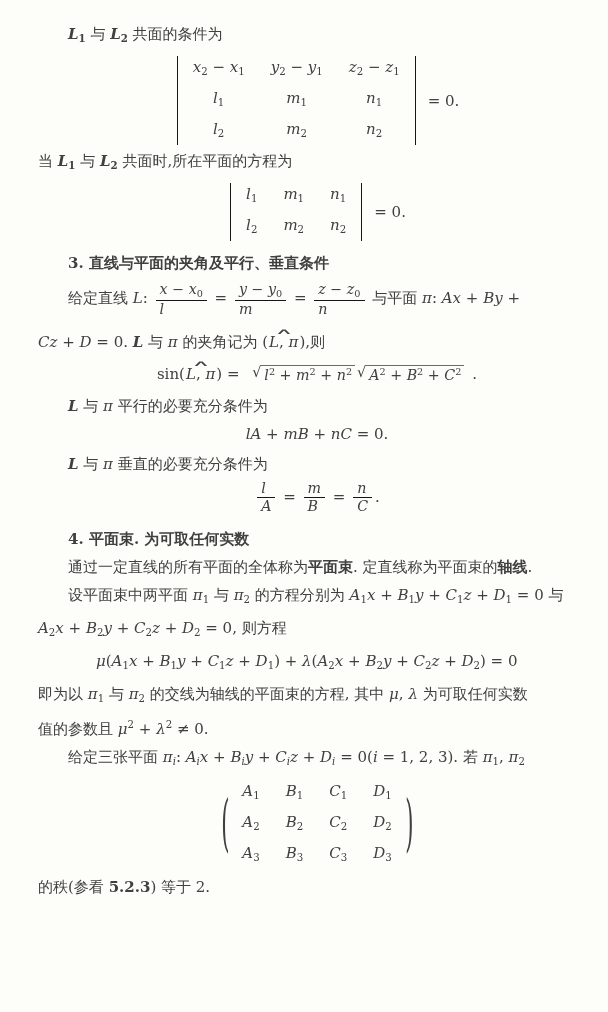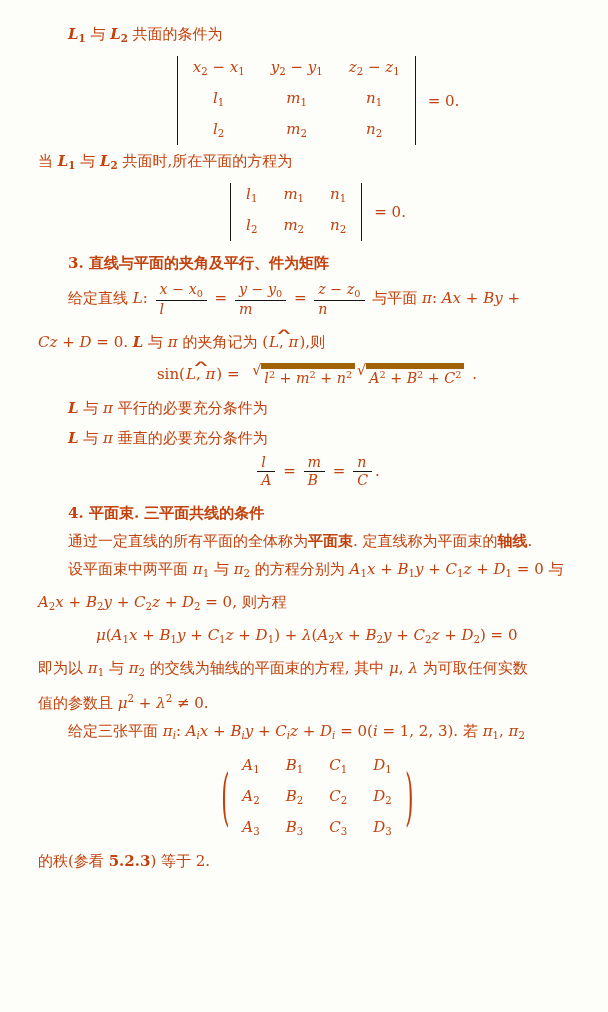--- a/index.html
+++ b/index.html
@@ -1,42 +1,42 @@
 <!DOCTYPE html>
 <html><head>
 <meta charset="utf-8">
 <style>
   html,body{margin:0;padding:0;background:#e8e8e8;}
   .page{
     position:relative;
     width:608px;height:1012px;
     margin:0 auto;
     background:#fdfdfa;
-    color:#c2410c;
+    color:#404040;
     font-family:"DejaVu Serif","Liberation Serif",serif;
     font-size:15px;
     box-sizing:border-box;
     padding:20px 12px 0 38px;
     overflow:hidden;
   }
   .ln{white-space:nowrap;line-height:24px;margin-top:2px;}
   .indent{padding-left:30px;}
   .center{text-align:center;}
   .bd{font-weight:bold;}
   .it{font-style:italic;}
   .sb{font-size:0.68em;vertical-align:-0.3em;letter-spacing:0;}
   .sp{font-size:0.68em;vertical-align:0.55em;}
   
   .frac{display:inline-block;vertical-align:middle;text-align:left;margin:0 3px;font-size:0.95em;}
   .fn{display:block;border-bottom:1px solid #151515;padding:0 4px;line-height:1.2;}
   .fd{display:block;padding:0 4px;line-height:1.2;}
   
   .sqrt{display:inline-flex;align-items:stretch;margin:0 1px;}
   .rsign{align-self:flex-start;line-height:1.05;}
-  .rad{border-top:6px solid #a16207;padding:0 3px;line-height:1.25;}
+  .rad{border-top:1px solid #a16207;padding:0 3px;line-height:1.25;}
   
   .hat{position:relative;display:inline-block;padding:0 1px;}
   .hat::before{
     content:"∧";
     position:absolute;top:-0.95em;left:50%;
     transform:translateX(-50%) scaleX(2.4) scaleY(0.7);
     font-size:0.72em;font-style:normal;font-weight:normal;
   }
   
   .fmlgrp{display:flex;justify-content:center;align-items:center;gap:10px;}
@@ -100,39 +100,40 @@
             <span class="mxcell"><span class="it">l</span><span class="sb">2</span></span>
             <span class="mxcell"><span class="it">m</span><span class="sb">2</span></span>
             <span class="mxcell"><span class="it">n</span><span class="sb">2</span></span>
           </span>
         </span>
         <span class="br vbar rb"></span>
       </span>
     <span>= 0.</span>
   </div>
 
-  <div class="ln indent mt8"><span class="bd">3.</span><span class="bd"> 直线与平面的夹角及平行、件为矩阵</span></div>
+  <div class="ln indent mt8"><span class="bd">3.</span><span class="bd"> 直线与平面的夹角及平行、垂直条件</span></div>
 
   <div class="ln indent mt6">给定直线 <span class="it">L</span>: <span class="frac"><span class="fn"><span class="it">x</span> − <span class="it">x</span><span class="sb">0</span></span><span class="fd"><span class="it">l</span></span></span> = <span class="frac"><span class="fn"><span class="it">y</span> − <span class="it">y</span><span class="sb">0</span></span><span class="fd"><span class="it">m</span></span></span> = <span class="frac"><span class="fn"><span class="it">z</span> − <span class="it">z</span><span class="sb">0</span></span><span class="fd"><span class="it">n</span></span></span> 与平面 <span class="it">π</span>: <span class="it">Ax</span> + <span class="it">By</span> +</div>
   <div class="ln hatline"><span class="it">Cz</span> + <span class="it">D</span> = 0. <span class="it bd">L</span> 与 <span class="it">π</span> 的夹角记为 (<span class="hat"><span class="it">L</span>, <span class="it">π</span></span>),则</div>
 
   <div class="ln center mt8">sin(<span class="hat"><span class="it">L</span>, <span class="it">π</span></span>) = <span class="frac"><span class="fd"><span class="sqrt">
             <span class="rsign">√</span>
             <span class="rad"><span class="it">l</span><span class="sp">2</span> + <span class="it">m</span><span class="sp">2</span> + <span class="it">n</span><span class="sp">2</span></span>
           </span><span class="sqrt">
             <span class="rsign">√</span>
             <span class="rad"><span class="it">A</span><span class="sp">2</span> + <span class="it">B</span><span class="sp">2</span> + <span class="it">C</span><span class="sp">2</span></span>
           </span></span></span>.</div>
 
   <div class="ln indent mt8"><span class="it bd">L</span> 与 <span class="it">π</span> 平行的必要充分条件为</div>
+  <div class="ln center mt4"><span class="it">lA</span> + <span class="it">mB</span> + <span class="it">nC</span> = 0.</div>
 
   <div class="ln indent mt6"><span class="it bd">L</span> 与 <span class="it">π</span> 垂直的必要充分条件为</div>
   <div class="ln center mt4"><span class="frac"><span class="fn"><span class="it">l</span></span><span class="fd"><span class="it">A</span></span></span> = <span class="frac"><span class="fn"><span class="it">m</span></span><span class="fd"><span class="it">B</span></span></span> = <span class="frac"><span class="fn"><span class="it">n</span></span><span class="fd"><span class="it">C</span></span></span>.</div>
 
-  <div class="ln indent mt12"><span class="bd">4.</span><span class="bd"> 平面束. 三平面共线的条件</span></div>
+  <div class="ln indent mt12"><span class="bd">4.</span><span class="bd"> 平面束. 为可取任何实数</span></div>
   <div class="ln indent mt4">通过一定直线的所有平面的全体称为<span class="bd">平面束</span>. 定直线称为平面束的<span class="bd">轴线</span>.</div>
   <div class="ln indent mt4">设平面束中两平面 <span class="it">π</span><span class="sb">1</span> 与 <span class="it">π</span><span class="sb">2</span> 的方程分别为 <span class="it">A</span><span class="sb">1</span><span class="it">x</span> + <span class="it">B</span><span class="sb">1</span><span class="it">y</span> + <span class="it">C</span><span class="sb">1</span><span class="it">z</span> + <span class="it">D</span><span class="sb">1</span> = 0 与</div>
   <div class="ln mt4"><span class="it">A</span><span class="sb">2</span><span class="it">x</span> + <span class="it">B</span><span class="sb">2</span><span class="it">y</span> + <span class="it">C</span><span class="sb">2</span><span class="it">z</span> + <span class="it">D</span><span class="sb">2</span> = 0, 则方程</div>
   <div class="ln f-mu"><span class="it">μ</span>(<span class="it">A</span><span class="sb">1</span><span class="it">x</span> + <span class="it">B</span><span class="sb">1</span><span class="it">y</span> + <span class="it">C</span><span class="sb">1</span><span class="it">z</span> + <span class="it">D</span><span class="sb">1</span>) + <span class="it">λ</span>(<span class="it">A</span><span class="sb">2</span><span class="it">x</span> + <span class="it">B</span><span class="sb">2</span><span class="it">y</span> + <span class="it">C</span><span class="sb">2</span><span class="it">z</span> + <span class="it">D</span><span class="sb">2</span>) = 0</div>
   <div class="ln mt4">即为以 <span class="it">π</span><span class="sb">1</span> 与 <span class="it">π</span><span class="sb">2</span> 的交线为轴线的平面束的方程, 其中 <span class="it">μ</span>, <span class="it">λ</span> 为可取任何实数</div>
   <div class="ln">值的参数且 <span class="it">μ</span><span class="sp">2</span> + <span class="it">λ</span><span class="sp">2</span> ≠ 0.</div>
   <div class="ln indent mt4">给定三张平面 <span class="it">π</span><span class="it sb">i</span>: <span class="it">A</span><span class="it sb">i</span><span class="it">x</span> + <span class="it">B</span><span class="it sb">i</span><span class="it">y</span> + <span class="it">C</span><span class="it sb">i</span><span class="it">z</span> + <span class="it">D</span><span class="it sb">i</span> = 0(<span class="it">i</span> = 1, 2, 3). 若 <span class="it">π</span><span class="sb">1</span>, <span class="it">π</span><span class="sb">2</span></div>
 
   <div class="fmlgrp mt4">
     <span class="mx">

